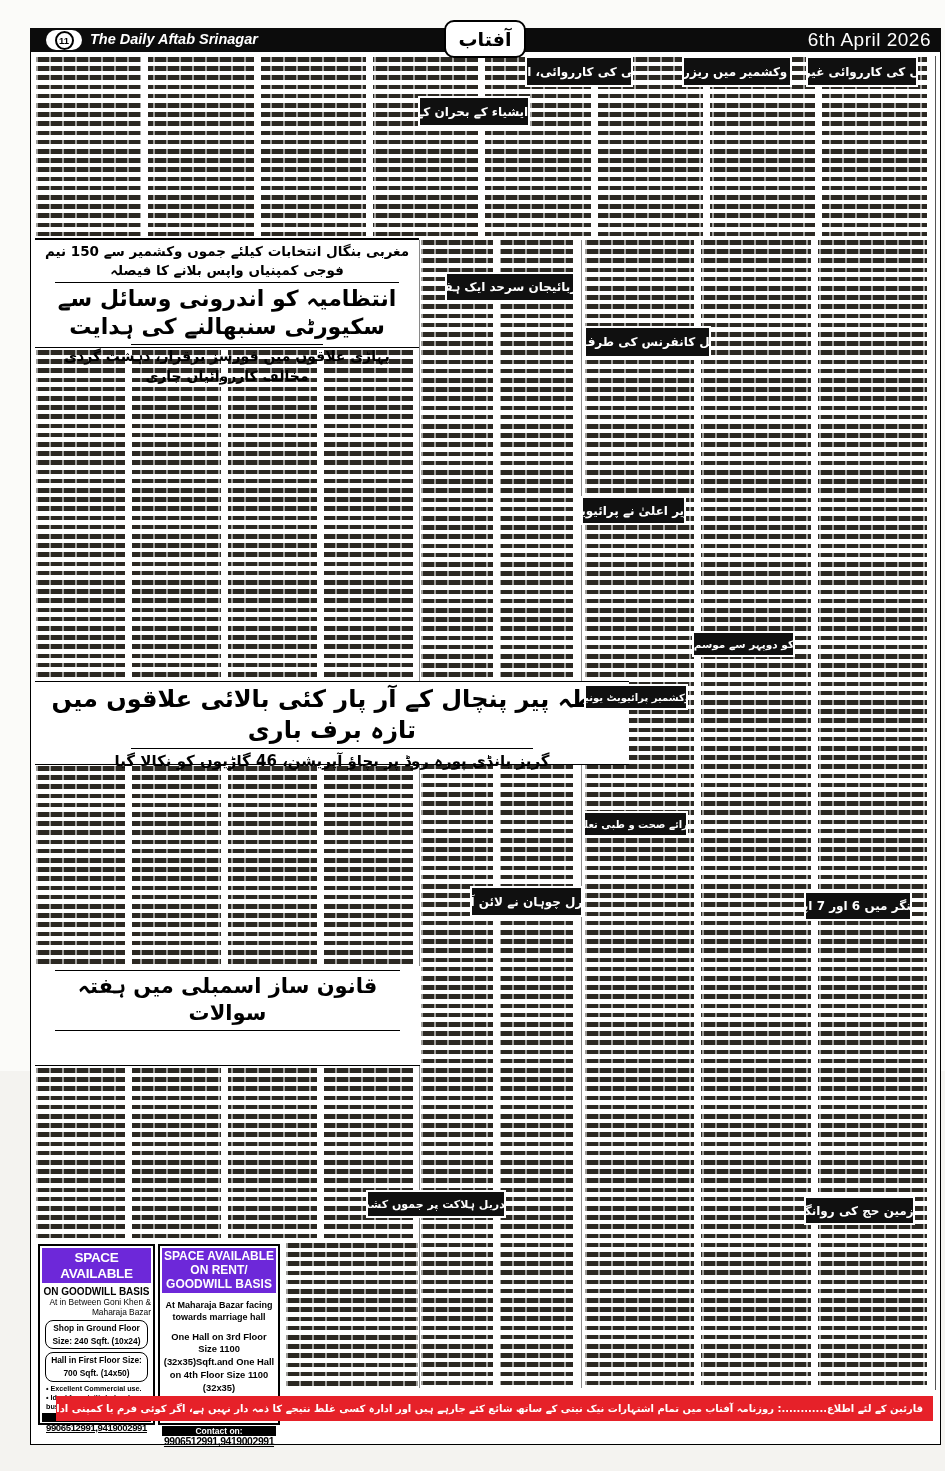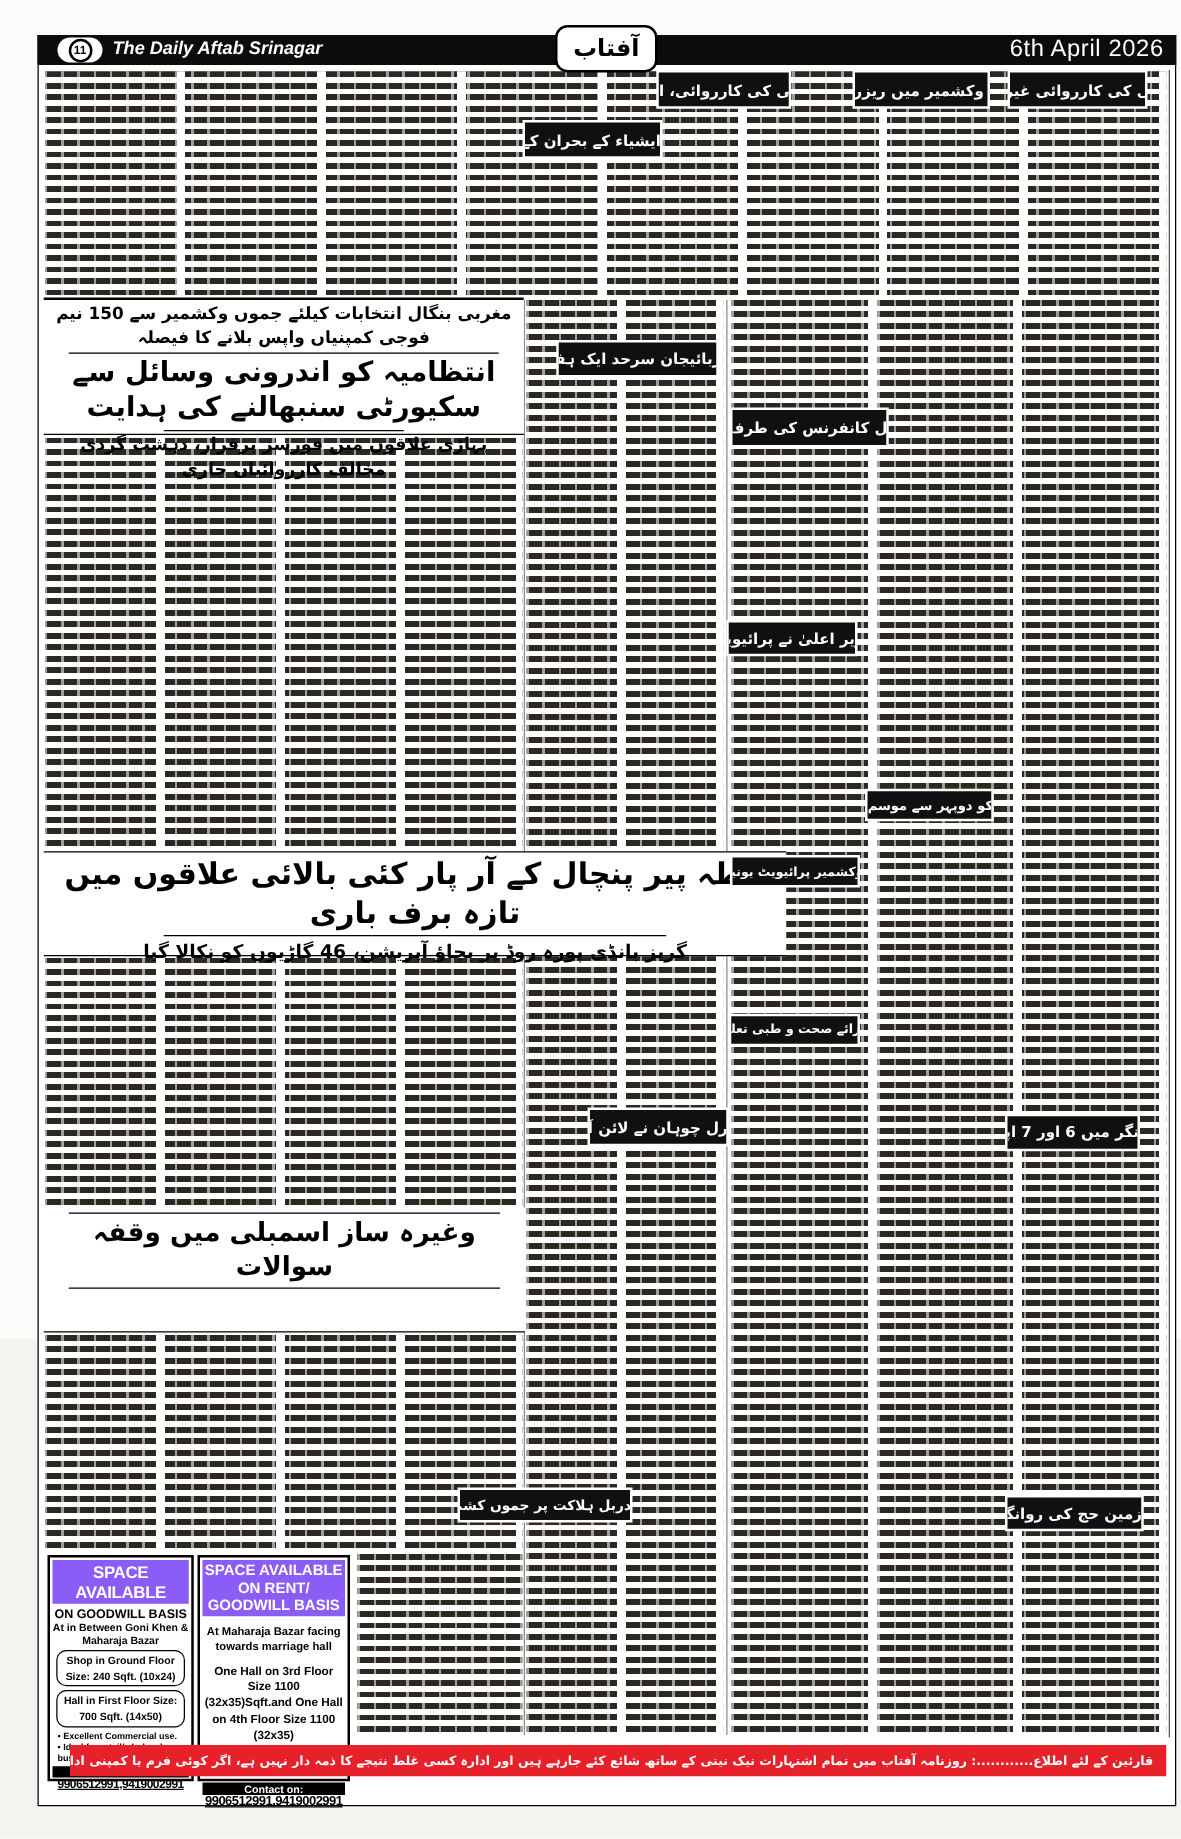--- a/index.html
+++ b/index.html
@@ -57,25 +57,25 @@
   #hl1 .main{font-size:22px;}
   #hl2{left:35px;top:681px;width:594px;height:84px;border-top:1.5px solid #000;border-bottom:1.5px solid #000;}
   #hl2 .main{font-size:24px;}
   #hl2 .sub{font-size:15px;}
   #hl3{left:35px;top:966px;width:385px;height:100px;border-bottom:1.5px solid #000;}
   #hl3 .main{font-size:21px;}
 
   
   .ad{position:absolute;background:#fff;border:2px solid #000;z-index:6;box-sizing:border-box;
     text-align:center;font-family:"Liberation Sans",sans-serif;color:#000;padding:2px;}
-  .ad .adhead{background:#8b5cf6;color:#fff;font-weight:bold;line-height:1.15;padding:2px 0;}
+  .ad .adhead{background:#6d28d9;color:#fff;font-weight:bold;line-height:1.15;padding:2px 0;}
   #ad1{left:38px;top:1244px;width:117px;height:181px;}
   #ad1 .adhead{font-size:13.5px;letter-spacing:-.3px;}
   #ad1 .l1{font-weight:bold;font-size:10px;margin-top:3px;}
-  #ad1 .l2{font-weight:bold;font-size:8.4px;line-height:1.2;}
+  #ad1 .l2{font-weight:normal;font-size:8.4px;line-height:1.2;text-align:right;}
   .pillbox{border:1.5px solid #000;border-radius:8px;margin:3px 3px 0 3px;font-weight:bold;font-size:8.4px;
     line-height:1.5;padding:1px;}
   .bullets{text-align:left;font-size:7.2px;font-weight:bold;margin:2px 0 0 4px;padding:0;list-style:none;}
   .bullets li::before{content:"• ";}
   .contact-strip{background:#000;color:#fff;font-weight:bold;font-size:8px;margin-top:2px;}
   .phones{font-weight:bold;font-size:9.6px;letter-spacing:-.4px;text-decoration:underline;}
   #ad2{left:158px;top:1244px;width:122px;height:181px;}
   #ad2 .adhead{font-size:12px;}
   #ad2 .l1{font-weight:bold;font-size:9px;margin-top:7px;line-height:1.3;}
   #ad2 .l2{font-weight:bold;font-size:9.4px;margin-top:7px;line-height:1.35;}
@@ -140,21 +140,21 @@
   </div>
 
   <div class="hl" id="hl2">
     <div class="main">خطہ پیر پنچال کے آر پار کئی بالائی علاقوں میں تازہ برف باری</div>
     <hr class="rule short">
     <div class="sub">گریز بانڈی پورہ روڈ پر بچاؤ آپریشن، 46 گاڑیوں کو نکالا گیا</div>
   </div>
 
   <div class="hl" id="hl3">
     <hr class="rule">
-    <div class="main">وغیرہ ساز اسمبلی میں وقفہ سوالات</div>
+    <div class="main">قانون ساز اسمبلی میں ہفتہ سوالات</div>
     <hr class="rule">
   </div>
 
   <div class="ad" id="ad1">
     <div class="adhead">SPACE AVAILABLE</div>
     <div class="l1">ON GOODWILL BASIS</div>
     <div class="l2">At in Between Goni Khen &amp; Maharaja Bazar</div>
     <div class="pillbox">
       <div>Shop in Ground Floor</div>
       <div>Size: 240 Sqft. (10x24)</div>

